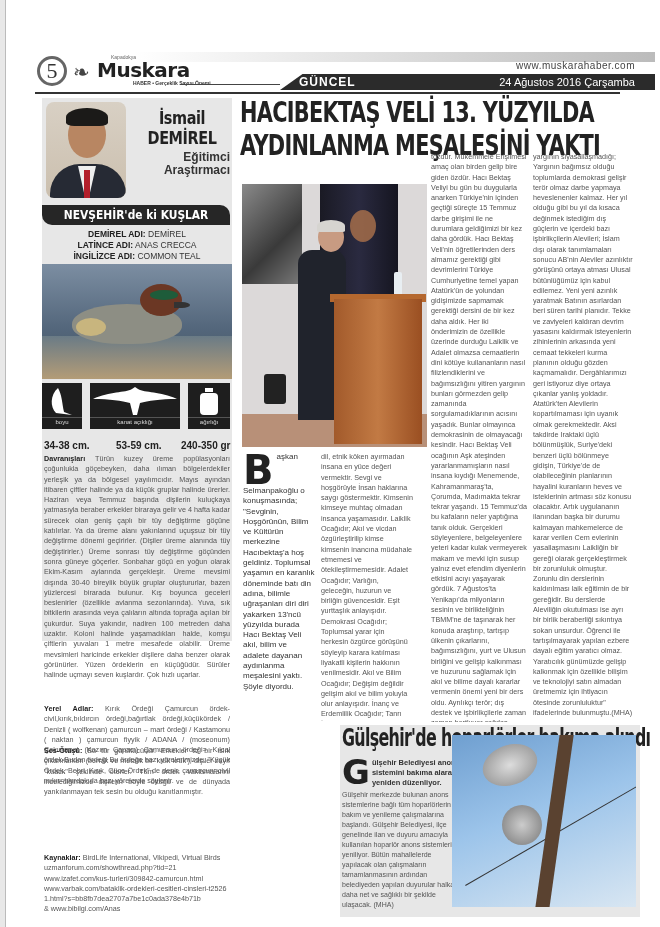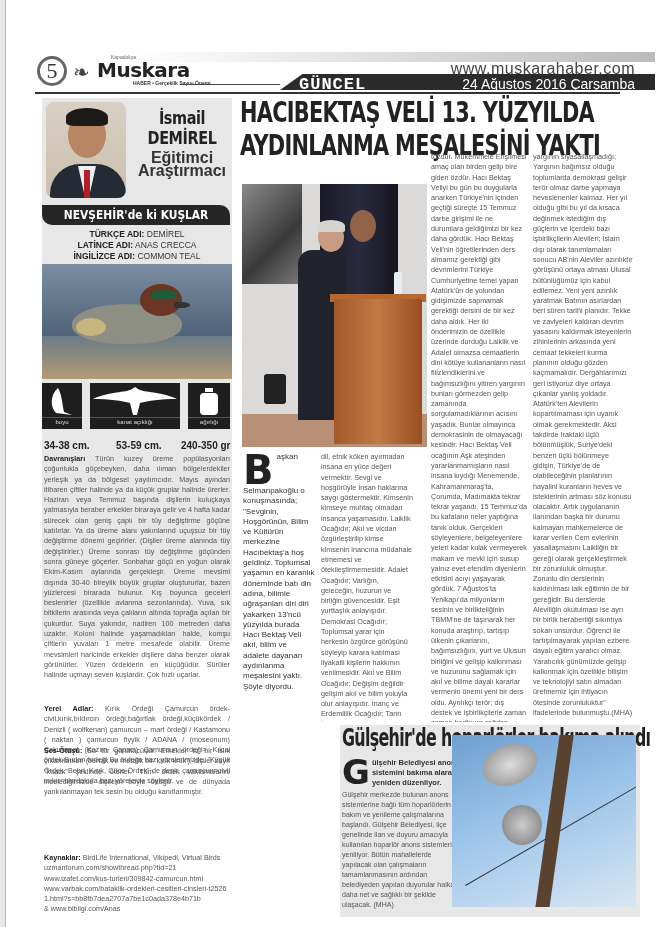--- a/index.html
+++ b/index.html
@@ -10,35 +10,35 @@
   .header { position: absolute; left: 35px; top: 52px; width: 610px; height: 38px; }
   .hdr-grey { position: absolute; left: 100px; top: 0; width: 520px; height: 10px; background: linear-gradient(to right, #fff, #bbb); }
   .page-num { position: absolute; left: 2px; top: 4px; width: 30px; height: 30px; border-radius: 50%; border: 3px solid #666; background: #fff; font-family: "Liberation Serif", serif; font-size: 22px; line-height: 24px; text-align: center; color: #333; }
   .logo { position: absolute; left: 38px; top: 2px; height: 32px; width: 140px; }
   .logo-swirl { position: absolute; left: 0; top: 6px; font-size: 20px; color: #444; }
   .logo-word { position: absolute; left: 24px; top: 4px; font-family: "DejaVu Sans", sans-serif; font-weight: bold; font-size: 20px; color: #222; letter-spacing: -0.5px; }
   .logo-tag { position: absolute; left: 38px; top: 0px; font-size: 5px; color: #666; }
   .logo-sub { position: absolute; left: 60px; top: 26px; font-size: 5px; color: #333; font-weight: bold; }
   .hdr-line { position: absolute; left: 145px; top: 32px; width: 100px; height: 1px; background: #444; }
   .hdr-dark { position: absolute; left: 245px; top: 22px; width: 375px; height: 16px; background: #2b2b2b; clip-path: polygon(6% 0, 100% 0, 100% 100%, 0 100%); }
-  .section-label { position: absolute; left: 264px; top: 23px; font-size: 17px; font-weight: bold; color: #fff; letter-spacing: 1px; font-family: Liberation Mono, monospace; }
-  .website { position: absolute; right: 10px; top: 8px; font-size: 16px; color: #444; letter-spacing: 0.5px; }
-  .date { position: absolute; right: 10px; top: 24px; font-size: 14px; color: #fff; }
+  .section-label { position: absolute; left: 264px; top: 23px; font-size: 12px; font-weight: bold; color: #fff; letter-spacing: 1px; }
+  .website { position: absolute; right: 10px; top: 8px; font-size: 10px; color: #444; letter-spacing: 0.5px; }
+  .date { position: absolute; right: 10px; top: 24px; font-size: 11px; color: #fff; }
   .hdr-rule { position: absolute; left: 35px; top: 92px; width: 585px; height: 2px; background: #333; }
 
   
   .author-box { position: absolute; left: 42px; top: 98px; width: 190px; height: 128px; background: #e7e7e7; }
   .author-photo { position: absolute; left: 4px; top: 4px; width: 80px; height: 96px; border-radius: 8px; overflow: hidden; background: linear-gradient(#d8d0c4, #cbbfae); }
   .ap-head { position: absolute; left: 22px; top: 10px; width: 38px; height: 46px; border-radius: 50%; background: #b88662; }
   .ap-hair { position: absolute; left: 20px; top: 6px; width: 42px; height: 18px; border-radius: 50% 50% 20% 20%; background: #1b1a18; }
   .ap-body { position: absolute; left: 4px; top: 62px; width: 76px; height: 40px; border-radius: 30px 30px 0 0; background: #262a34; }
   .ap-shirt { position: absolute; left: 32px; top: 64px; width: 18px; height: 32px; background: #eee; clip-path: polygon(0 0, 100% 0, 60% 100%, 40% 100%); }
   .ap-tie { position: absolute; left: 38px; top: 68px; width: 6px; height: 28px; background: #b21e2a; }
   .author-name { position: absolute; left: 92px; top: 10px; width: 96px; text-align: center; font-family: "DejaVu Sans", sans-serif; font-weight: bold; font-size: 17px; line-height: 20px; color: #222; letter-spacing: -0.5px; transform: scaleX(0.85); }
-  .author-role { position: absolute; left: 92px; top: 53px; width: 96px; text-align: center; font-size: 16px; font-weight: bold; line-height: 13px; color: #333; }
+  .author-role { position: absolute; left: 92px; top: 53px; width: 96px; text-align: right; font-size: 12px; font-weight: bold; line-height: 13px; color: #333; }
 
   .birds-box { position: absolute; left: 42px; top: 201px; width: 190px; height: 440px; background: #e7e7e7; }
   .birds-title { position: absolute; left: 42px; top: 205px; width: 188px; height: 20px; background: #262626; border-radius: 0 10px 0 10px; color: #fff; font-family: "DejaVu Sans", sans-serif; font-weight: bold; font-size: 13px; text-align: center; line-height: 20px; }
   .birds-title span { display: inline-block; transform: scaleX(0.82); }
   .names { position: absolute; left: 42px; top: 229px; width: 190px; font-size: 8.5px; line-height: 11px; text-align: center; color: #333; }
   .names b { color: #222; }
   .duck-photo { position: absolute; left: 42px; top: 264px; width: 190px; height: 115px; overflow: hidden; background: linear-gradient(#7c8ea2, #54677c 55%, #41525f); }
   .duck-water { position: absolute; left: 0; top: 72px; width: 190px; height: 43px; background: linear-gradient(#6a7b86, #b39c77); }
   .duck-body { position: absolute; left: 30px; top: 40px; width: 110px; height: 40px; border-radius: 50% 50% 45% 45%; background: #8d8e84; }
   .duck-head { position: absolute; left: 98px; top: 20px; width: 42px; height: 32px; border-radius: 50%; background: #6b3724; }
@@ -124,21 +124,21 @@
   </div>
   <div class="author-role">
     <div>Eğitimci</div>
     <div>Araştırmacı</div>
   </div>
 </div>
 
 <div class="birds-box"></div>
 <div class="birds-title"><span>NEVŞEHİR'de ki KUŞLAR</span></div>
 <div class="names">
-  <div><b>TÜRKÇE ADI:</b> <span>DEMİREL</span></div>
+  <div><b>DEMİREL ADI:</b> <span>DEMİREL</span></div>
   <div><b>LATİNCE ADI:</b> <span>ANAS CRECCA</span></div>
   <div><b>İNGİLİZCE ADI:</b> <span>COMMON TEAL</span></div>
 </div>
 <div class="duck-photo">
   <div class="duck-water"></div>
     <div class="duck-body"></div>
     <div class="duck-tail"></div>
   <div class="duck-head"></div>
     <div class="duck-green"></div>
     <div class="duck-bill"></div>

